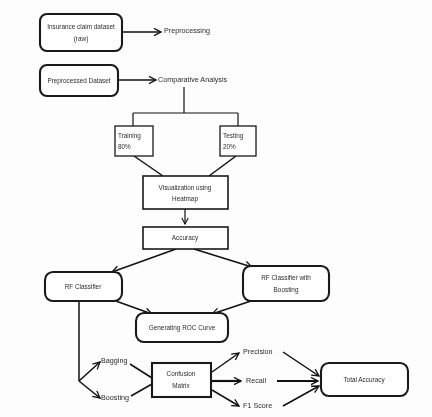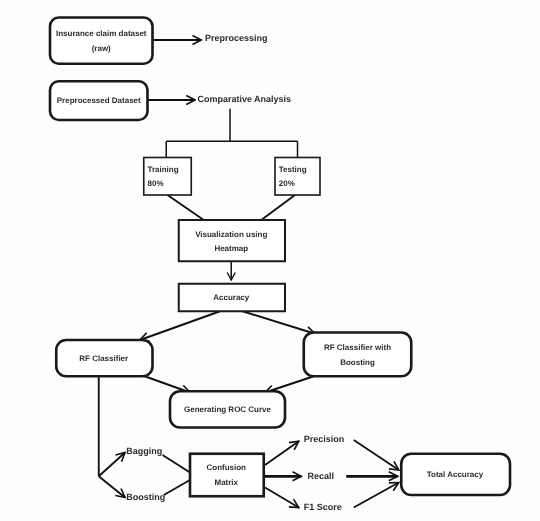--- a/index.html
+++ b/index.html
@@ -11,21 +11,20 @@
     width: 432px;
     height: 417px;
     font-family: "Liberation Sans", sans-serif;
     background: #fdfdfd;
     overflow: hidden;
   }
   #diagram-root {
     position: relative;
     width: 432px;
     height: 417px;
-    font-weight: bold;
   }
   svg#flowchart {
     display: block;
     width: 432px;
     height: 417px;
   }
   .node-shape {
     fill: #ffffff;
     stroke: #1a1a1a;
     stroke-width: 1.6;

